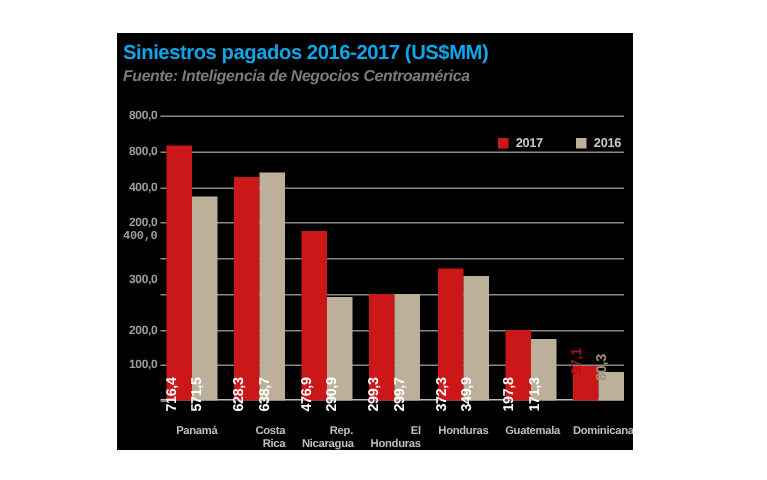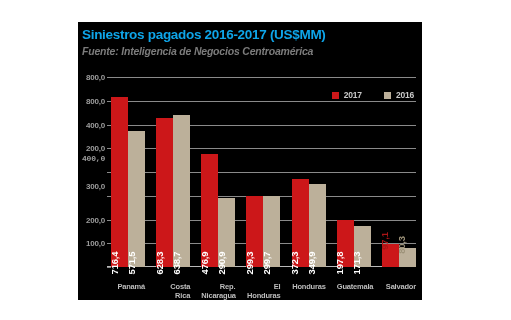--- a/index.html
+++ b/index.html
@@ -291,16 +291,16 @@
       </div>
   </div>
 
   <div id="categories">
       <div class="cat"><span>Panamá</span></div>
       <div class="cat"><span>Costa Rica</span></div>
       <div class="cat"><span>Rep.</span><span class="line2">Nicaragua</span></div>
       <div class="cat"><span>El Honduras</span></div>
       <div class="cat"><span>Honduras</span></div>
       <div class="cat"><span>Guatemala</span></div>
-      <div class="cat"><span>Salvador</span></div>
+      <div class="cat"><span>Dominicana</span></div>
     </div>
 
 </div>
 
 </body></html>

